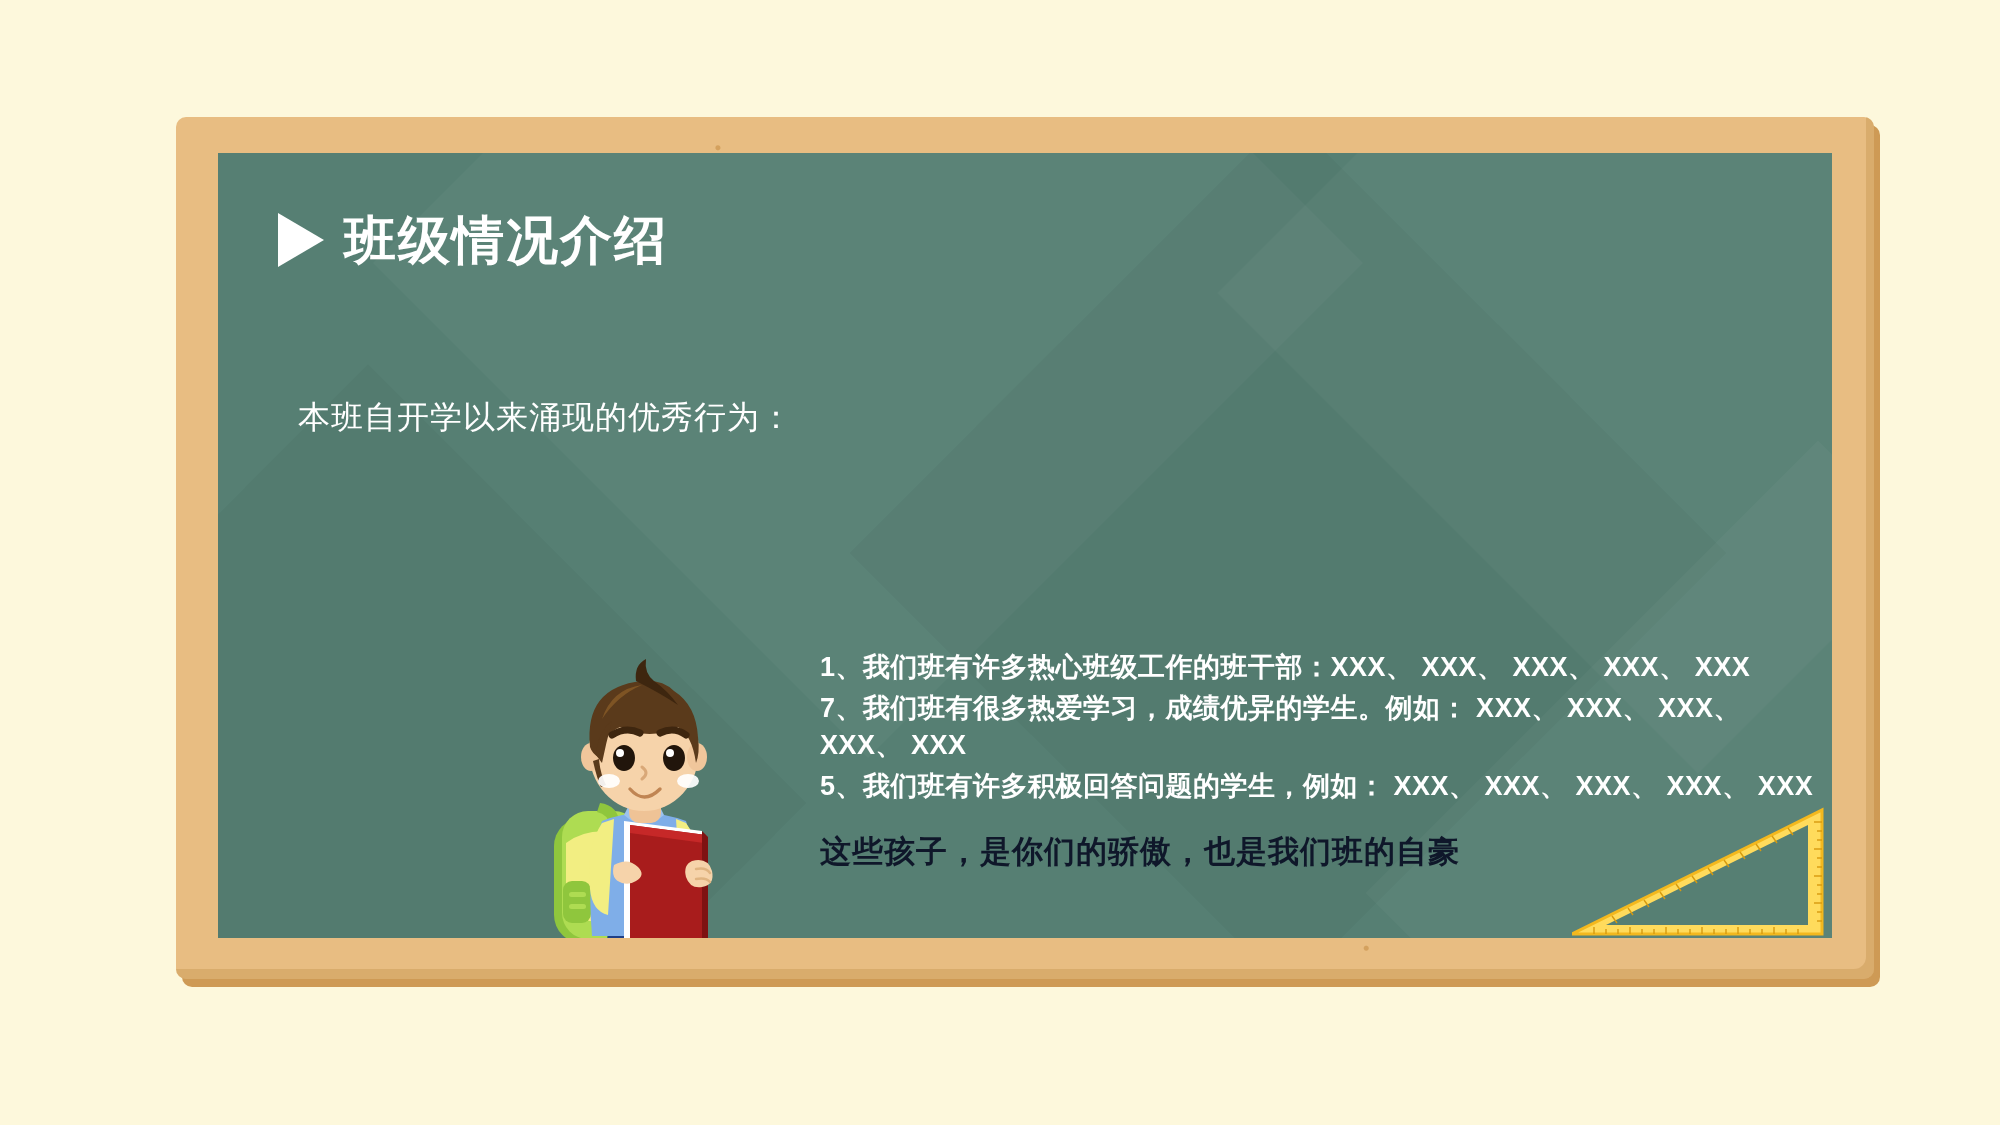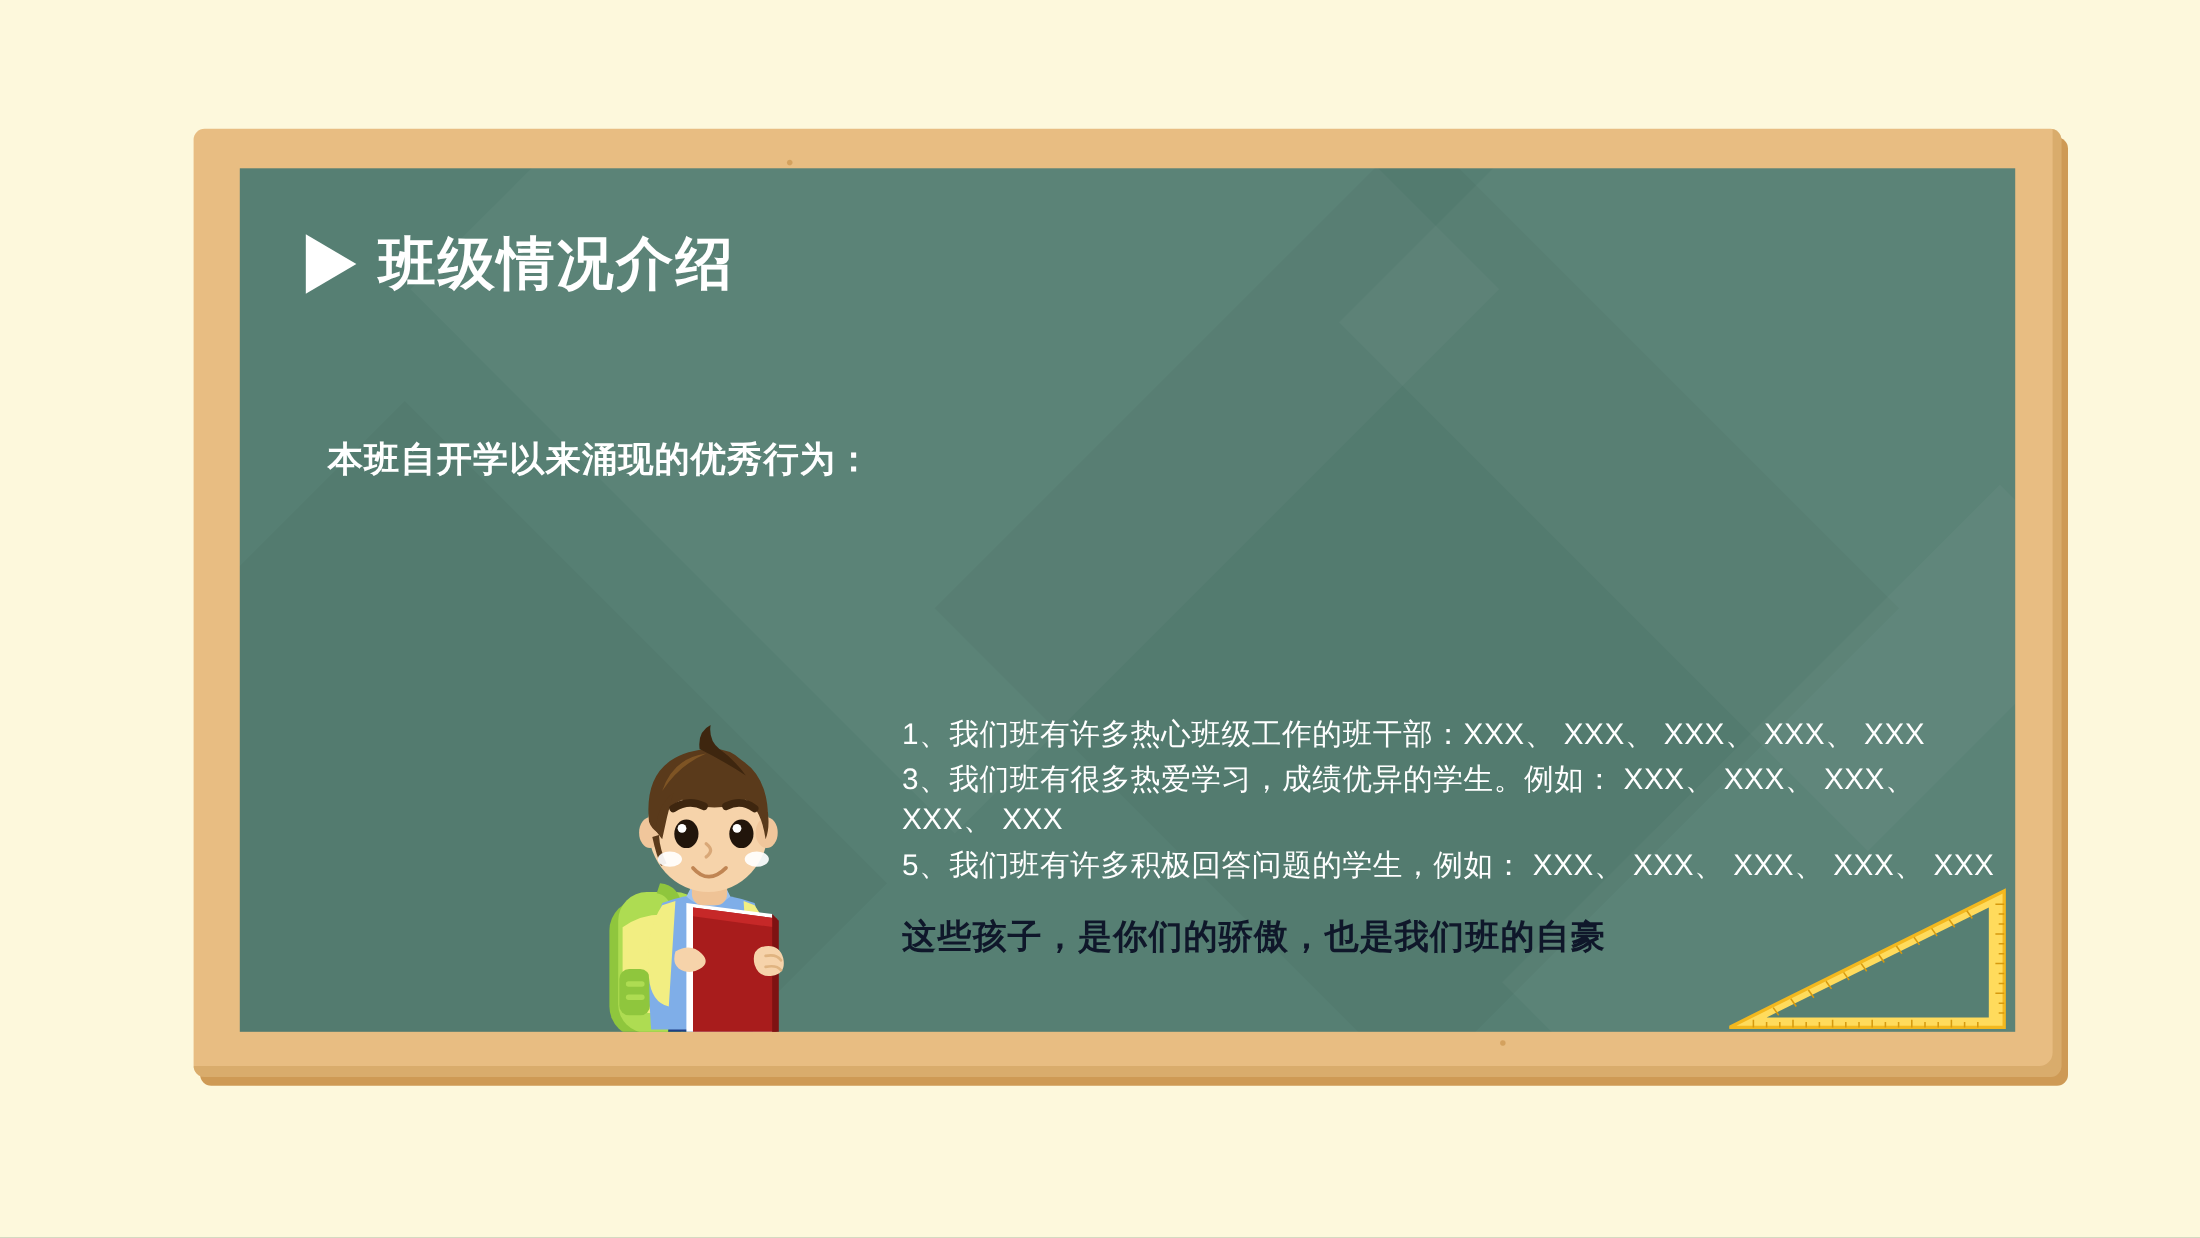--- a/index.html
+++ b/index.html
@@ -103,39 +103,39 @@
     white-space: nowrap;
   }
 
   
   #subtitle {
     position: absolute;
     left: 80px;
     top: 243px;
     color: #FFFFFF;
     font-size: 32px;
-    font-weight: bold;
+    font-weight: normal;
     letter-spacing: 1px;
     white-space: nowrap;
   }
 
   
   #body-block {
     position: absolute;
     left: 602px;
     top: 496px;
     width: 1000px;
   }
   .body-line {
     color: #FFFFFF;
     font-size: 27px;
     line-height: 37px;
     letter-spacing: 0.5px;
     margin: 0 0 4px 0;
-    font-weight: normal;
+    font-weight: bold;
   }
   #closing-line {
     color: #0f172a;
     font-size: 31px;
     font-weight: bold;
     letter-spacing: 1px;
     margin-top: 26px;
     white-space: nowrap;
   }
 
@@ -177,21 +177,21 @@
 
       <div id="title-row">
         <div id="title-triangle"></div>
         <div id="title-text">班级情况介绍</div>
       </div>
 
       <div id="subtitle">本班自开学以来涌现的优秀行为：</div>
 
       <div id="body-block">
         <p class="body-line">1、我们班有许多热心班级工作的班干部：XXX、 XXX、 XXX、 XXX、 XXX</p>
-        <p class="body-line">3、我们班有很多热爱学习，成绩优异的学生。例如： XXX、 XXX、 XXX、 XXX、 XXX</p>
+        <p class="body-line">7、我们班有很多热爱学习，成绩优异的学生。例如： XXX、 XXX、 XXX、 XXX、 XXX</p>
         <p class="body-line">5、我们班有许多积极回答问题的学生，例如： XXX、 XXX、 XXX、 XXX、 XXX</p>
         <div id="closing-line">这些孩子，是你们的骄傲，也是我们班的自豪</div>
       </div>
 
       <svg id="student" viewBox="0 0 215 460" xmlns="http://www.w3.org/2000/svg">
 
         <g>
           <rect x="18" y="175" width="86" height="125" rx="28" fill="#8FC63D"></rect>
           <rect x="26" y="168" width="78" height="128" rx="26" fill="#AEDC52"></rect>
           <path d="M30 200 q22 -16 52 -10 l0 86 q-30 7 -52 -6 z" fill="#F2EE82"></path>

